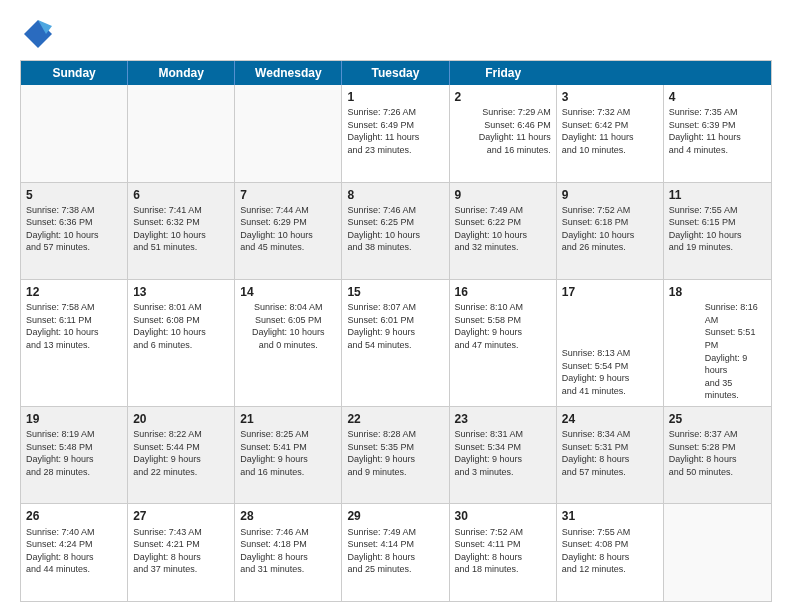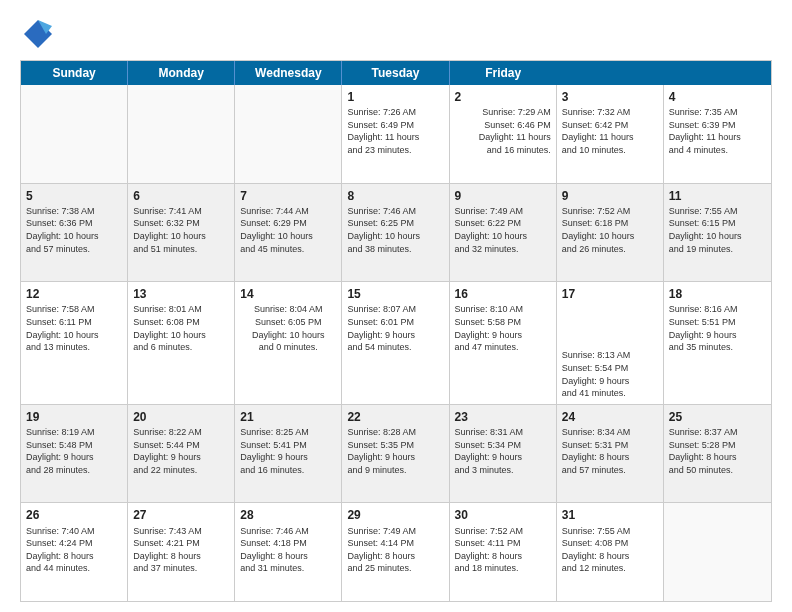--- a/index.html
+++ b/index.html
@@ -270,21 +270,21 @@
           </div>
           <div class="cal-cell">
             <span class="day-num">17</span>
             <div class="cell-text" style="white-space: pre-line; margin-top: 47px;">Sunrise: 8:13 AM
 Sunset: 5:54 PM
 Daylight: 9 hours
 and 41 minutes.</div>
           </div>
           <div class="cal-cell">
             <span class="day-num">18</span>
-            <div class="cell-text" style="white-space: pre-line;">Sunrise: 8:16 AM
+            <div class="cell-text" style="white-space: pre-line; margin-left: 36px;">Sunrise: 8:16 AM
 Sunset: 5:51 PM
 Daylight: 9 hours
 and 35 minutes.</div>
           </div>
         </div>
         <div class="cal-row">
           <div class="cal-cell shaded">
             <span class="day-num">19</span>
             <div class="cell-text" style="white-space: pre-line;">Sunrise: 8:19 AM
 Sunset: 5:48 PM

